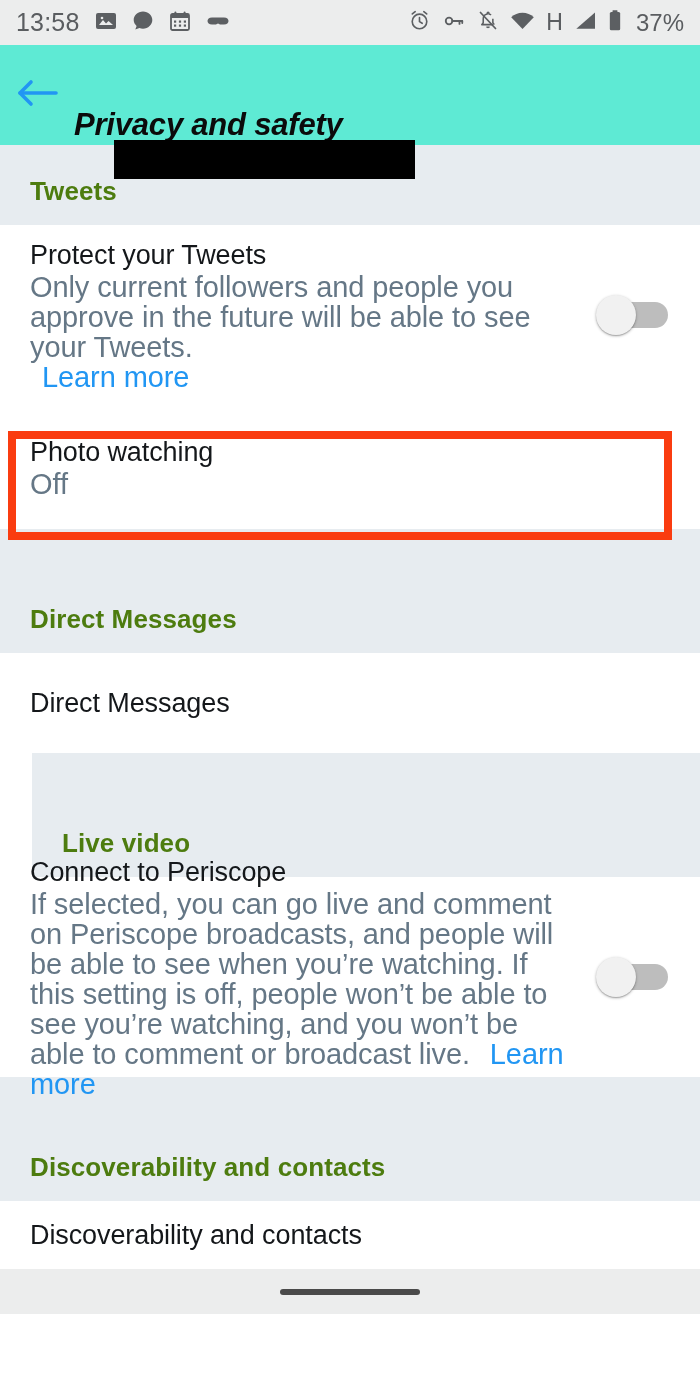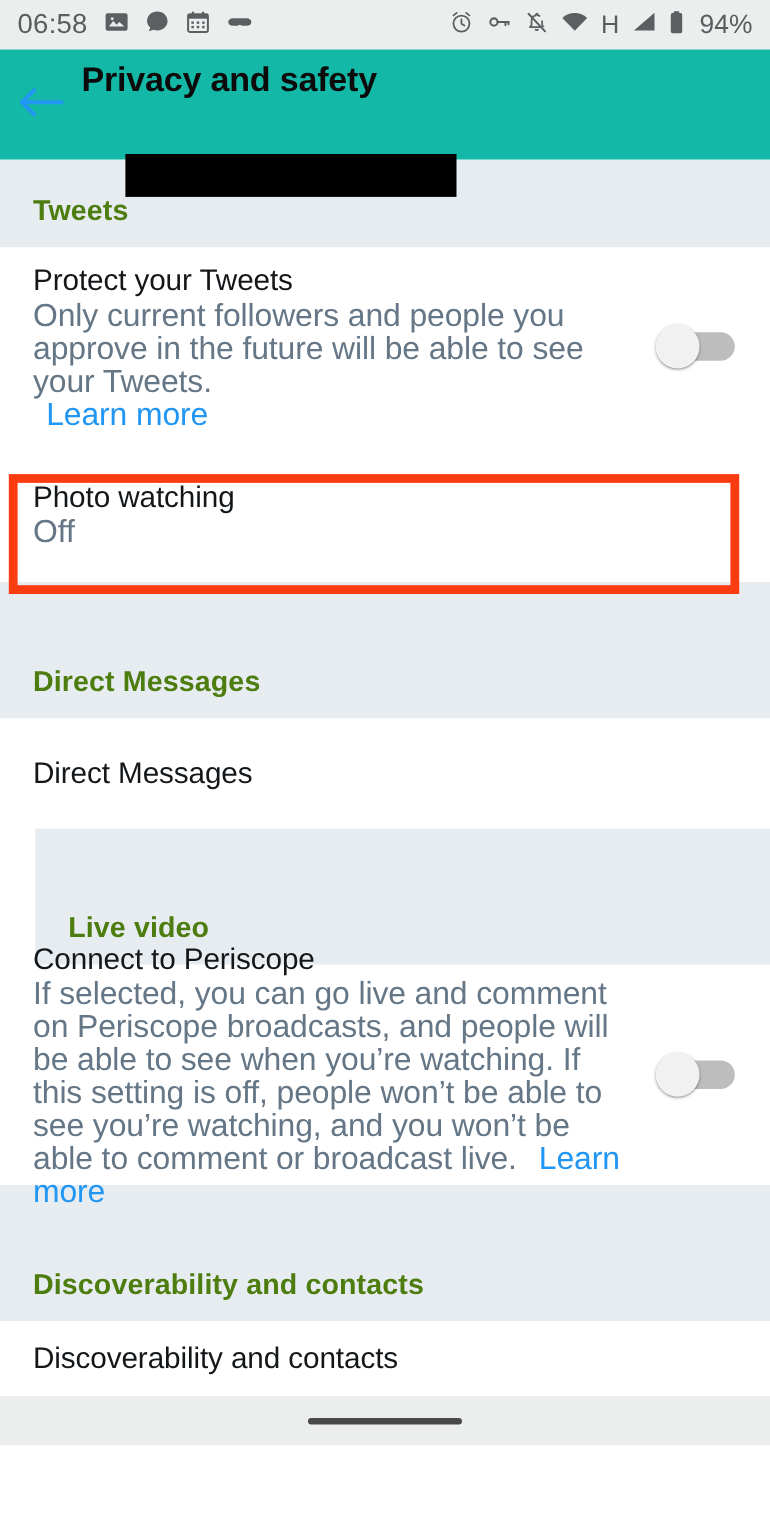--- a/index.html
+++ b/index.html
@@ -38,22 +38,22 @@
     font-size:24px; color:#5a5d60; margin-left:3px;
   }
   .sb-h {
     font-size:23px; color:#5a5d60; line-height:1;
   }
 
   
   .appbar {
     position:relative;
     height:100px;
-    background:#14b8a6;
-    display:flex; align-items:flex-start;
+    background:#5eead4;
+    display:flex; align-items:flex-end;font-style:italic;
   }
   .back-btn {
     width:74px; height:100px;
     display:flex; align-items:center; justify-content:center;
     flex:0 0 auto;
   }
   .appbar-titles {
     padding-top:8px;
     position:relative;
   }
@@ -163,21 +163,21 @@
     border-radius:3px;
     background:#4a4a4a;
   }
 </style>
 </head>
 <body>
 
 <div id="screen">
 
   <div class="statusbar">
-    <span class="sb-time">06:58</span>
+    <span class="sb-time">13:58</span>
 
     <span class="sb-left-icons">
       <span class="sb-ico">
         <svg width="24" height="24" viewBox="0 0 24 24">
             <rect x="2" y="4" width="20" height="16" rx="2" fill="#5c5f62"></rect>
             <path d="M5 16l4-5 3 3.5 2.5-2.5L19 16z" fill="#eceded"></path>
             <circle cx="8" cy="9" r="1.3" fill="#eceded"></circle>
           </svg>
       </span>
       <span class="sb-ico">
@@ -243,21 +243,21 @@
         <svg width="23" height="20" viewBox="0 0 23 20">
             <path d="M21 1.5v16.2H2.3z" fill="#5c5f62"></path>
           </svg>
       </span>
       <span class="sb-ico">
         <svg width="14" height="23" viewBox="0 0 14 24">
             <rect x="4.4" y="1.2" width="5.2" height="2" rx="0.6" fill="#5c5f62"></rect>
             <rect x="1.6" y="3" width="10.8" height="19.2" rx="1.6" fill="#5c5f62"></rect>
           </svg>
       </span>
-      <span class="sb-batt-text">94%</span>
+      <span class="sb-batt-text">37%</span>
     </span>
   </div>
 
   <div class="appbar">
     <div class="back-btn">
       <span>
         <svg width="42" height="34" viewBox="0 0 42 34">
             <path d="M40 17H4" stroke="#2196f3" stroke-width="3.6" stroke-linecap="round"></path>
             <path d="M15 6L4 17l11 11" fill="none" stroke="#2196f3" stroke-width="3.6" stroke-linecap="round" stroke-linejoin="round"></path>
           </svg>

